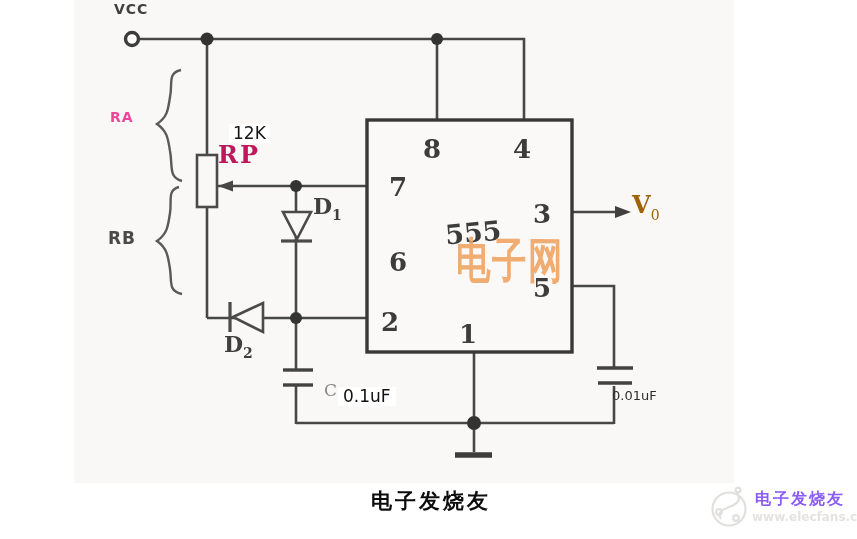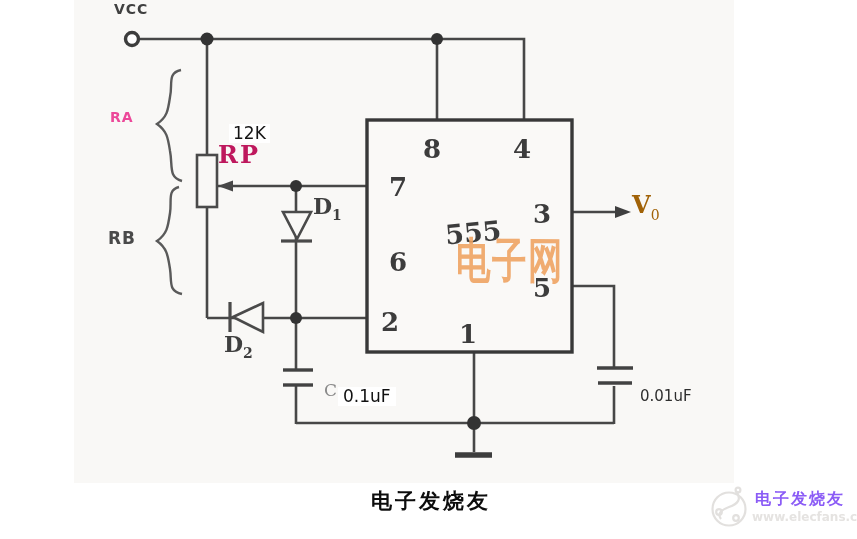--- a/index.html
+++ b/index.html
@@ -20,21 +20,21 @@
   .p6{left:389px;top:249px;} .p2{left:381px;top:309px;}
   .p5{left:533px;top:275px;} .p1{left:459px;top:321px;}
   .ic555{left:445px;top:219px;font-size:27px;color:#3c3c3c;font-weight:600;transform:rotate(-5deg);}
   .dlbl{font-size:22px;font-weight:bold;color:#3f3f3f;}
   .d1{left:313px;top:195px;} .d2lbl{left:224px;top:333px;}
   .sub{font-size:14px;font-weight:bold;color:#3f3f3f;position:relative;top:6px;}
   .vo{left:632px;top:165px;font-size:24px;font-weight:bold;color:#a16207;margin-top:28px;}
   .vosub{font-size:14px;position:relative;top:7px;font-weight:normal;}
   .cname{left:324px;top:382px;font-size:17px;color:#8a8a8a;}
   .cval1{left:338px;top:387px;font-size:17px;color:#111;background:#ffffff;padding:1px 5px;}
-  .cval2{left:640px;top:389px;font-size:15px;color:#2e2e2e;}
+  .cval2{left:612px;top:389px;font-size:13px;color:#2e2e2e;}
   .caption{left:371px;top:491px;font-size:21px;font-weight:bold;color:#0c0c0c;letter-spacing:3px;}
   .wm-blue{left:294px;top:206px;font-size:76px;font-weight:bold;color:rgba(110,147,214,0.82);letter-spacing:2px;}
   .wm-orange{left:456px;top:236px;font-size:48px;font-weight:bold;color:rgba(238,160,94,0.88);
              transform:scaleX(0.72);transform-origin:left top;letter-spacing:2px;}
   .wm-green{left:291px;top:287px;font-size:40px;font-weight:bold;color:rgba(62,163,86,0.88);letter-spacing:1px;}
   .ef-cn{left:755px;top:491px;font-size:16px;font-weight:bold;color:#8b5cf6;letter-spacing:2px;}
   .ef-url{left:752px;top:511px;font-size:12px;font-weight:bold;color:#e5e3e1;}
 </style>
 </head>
 <body>

